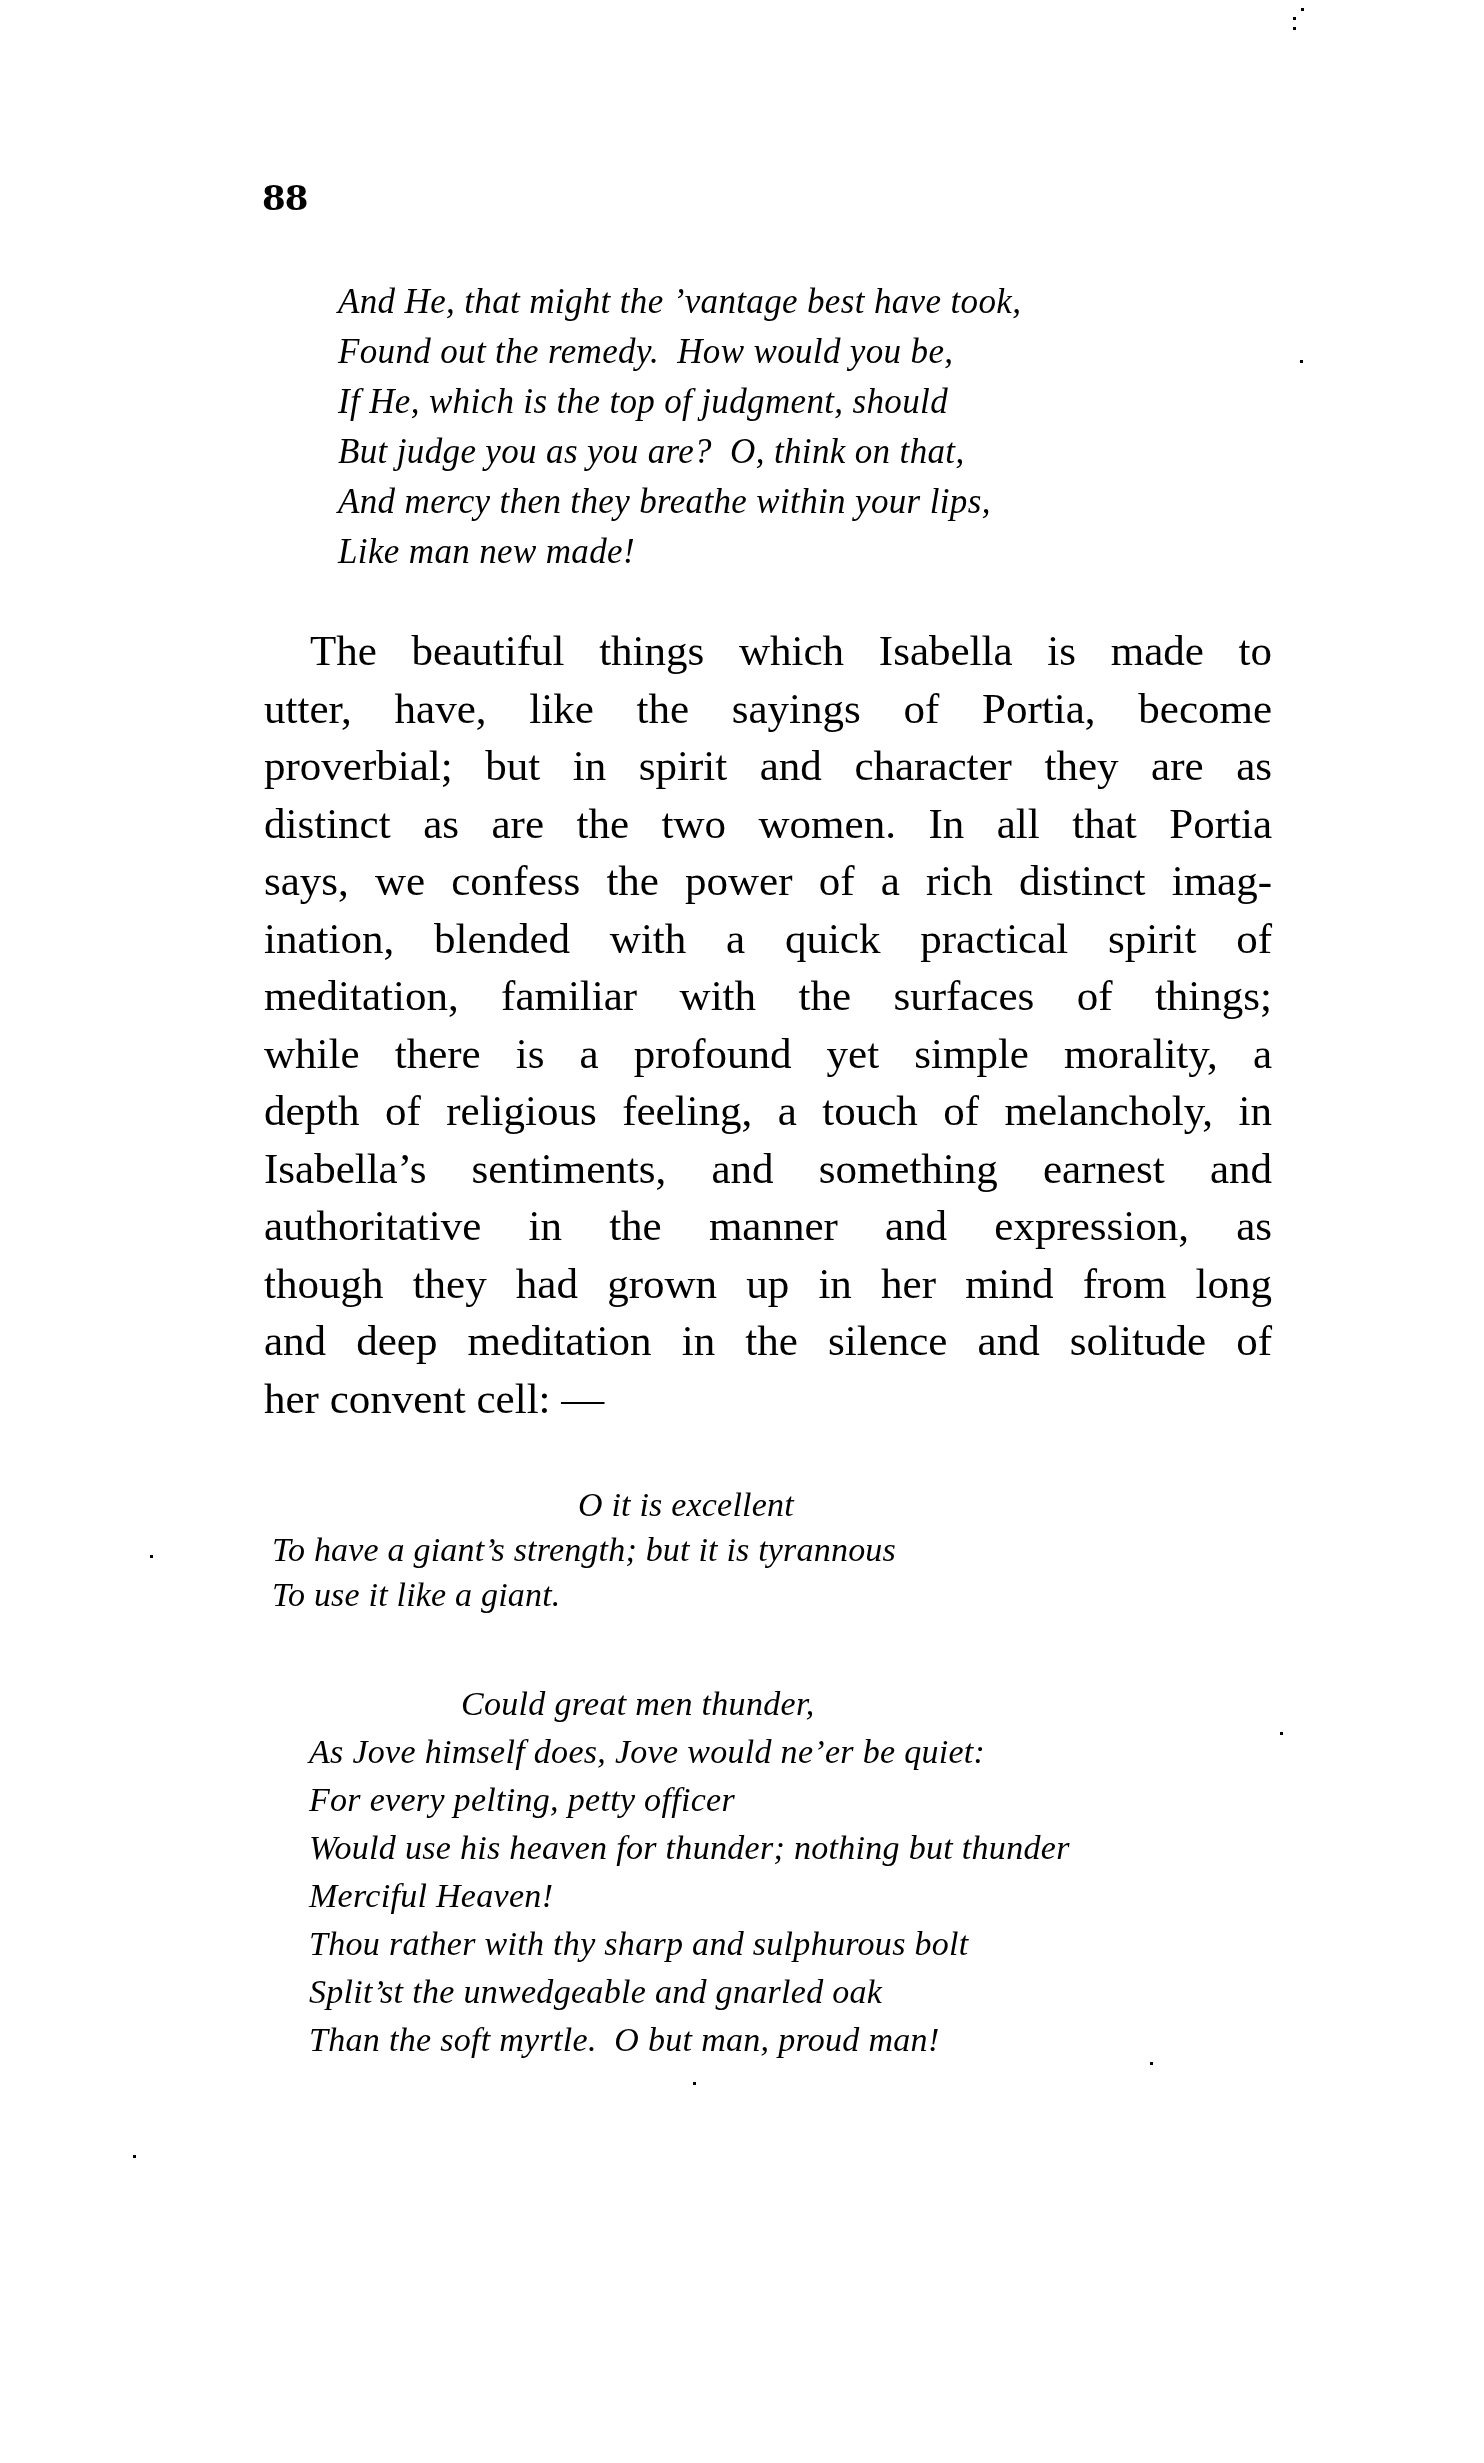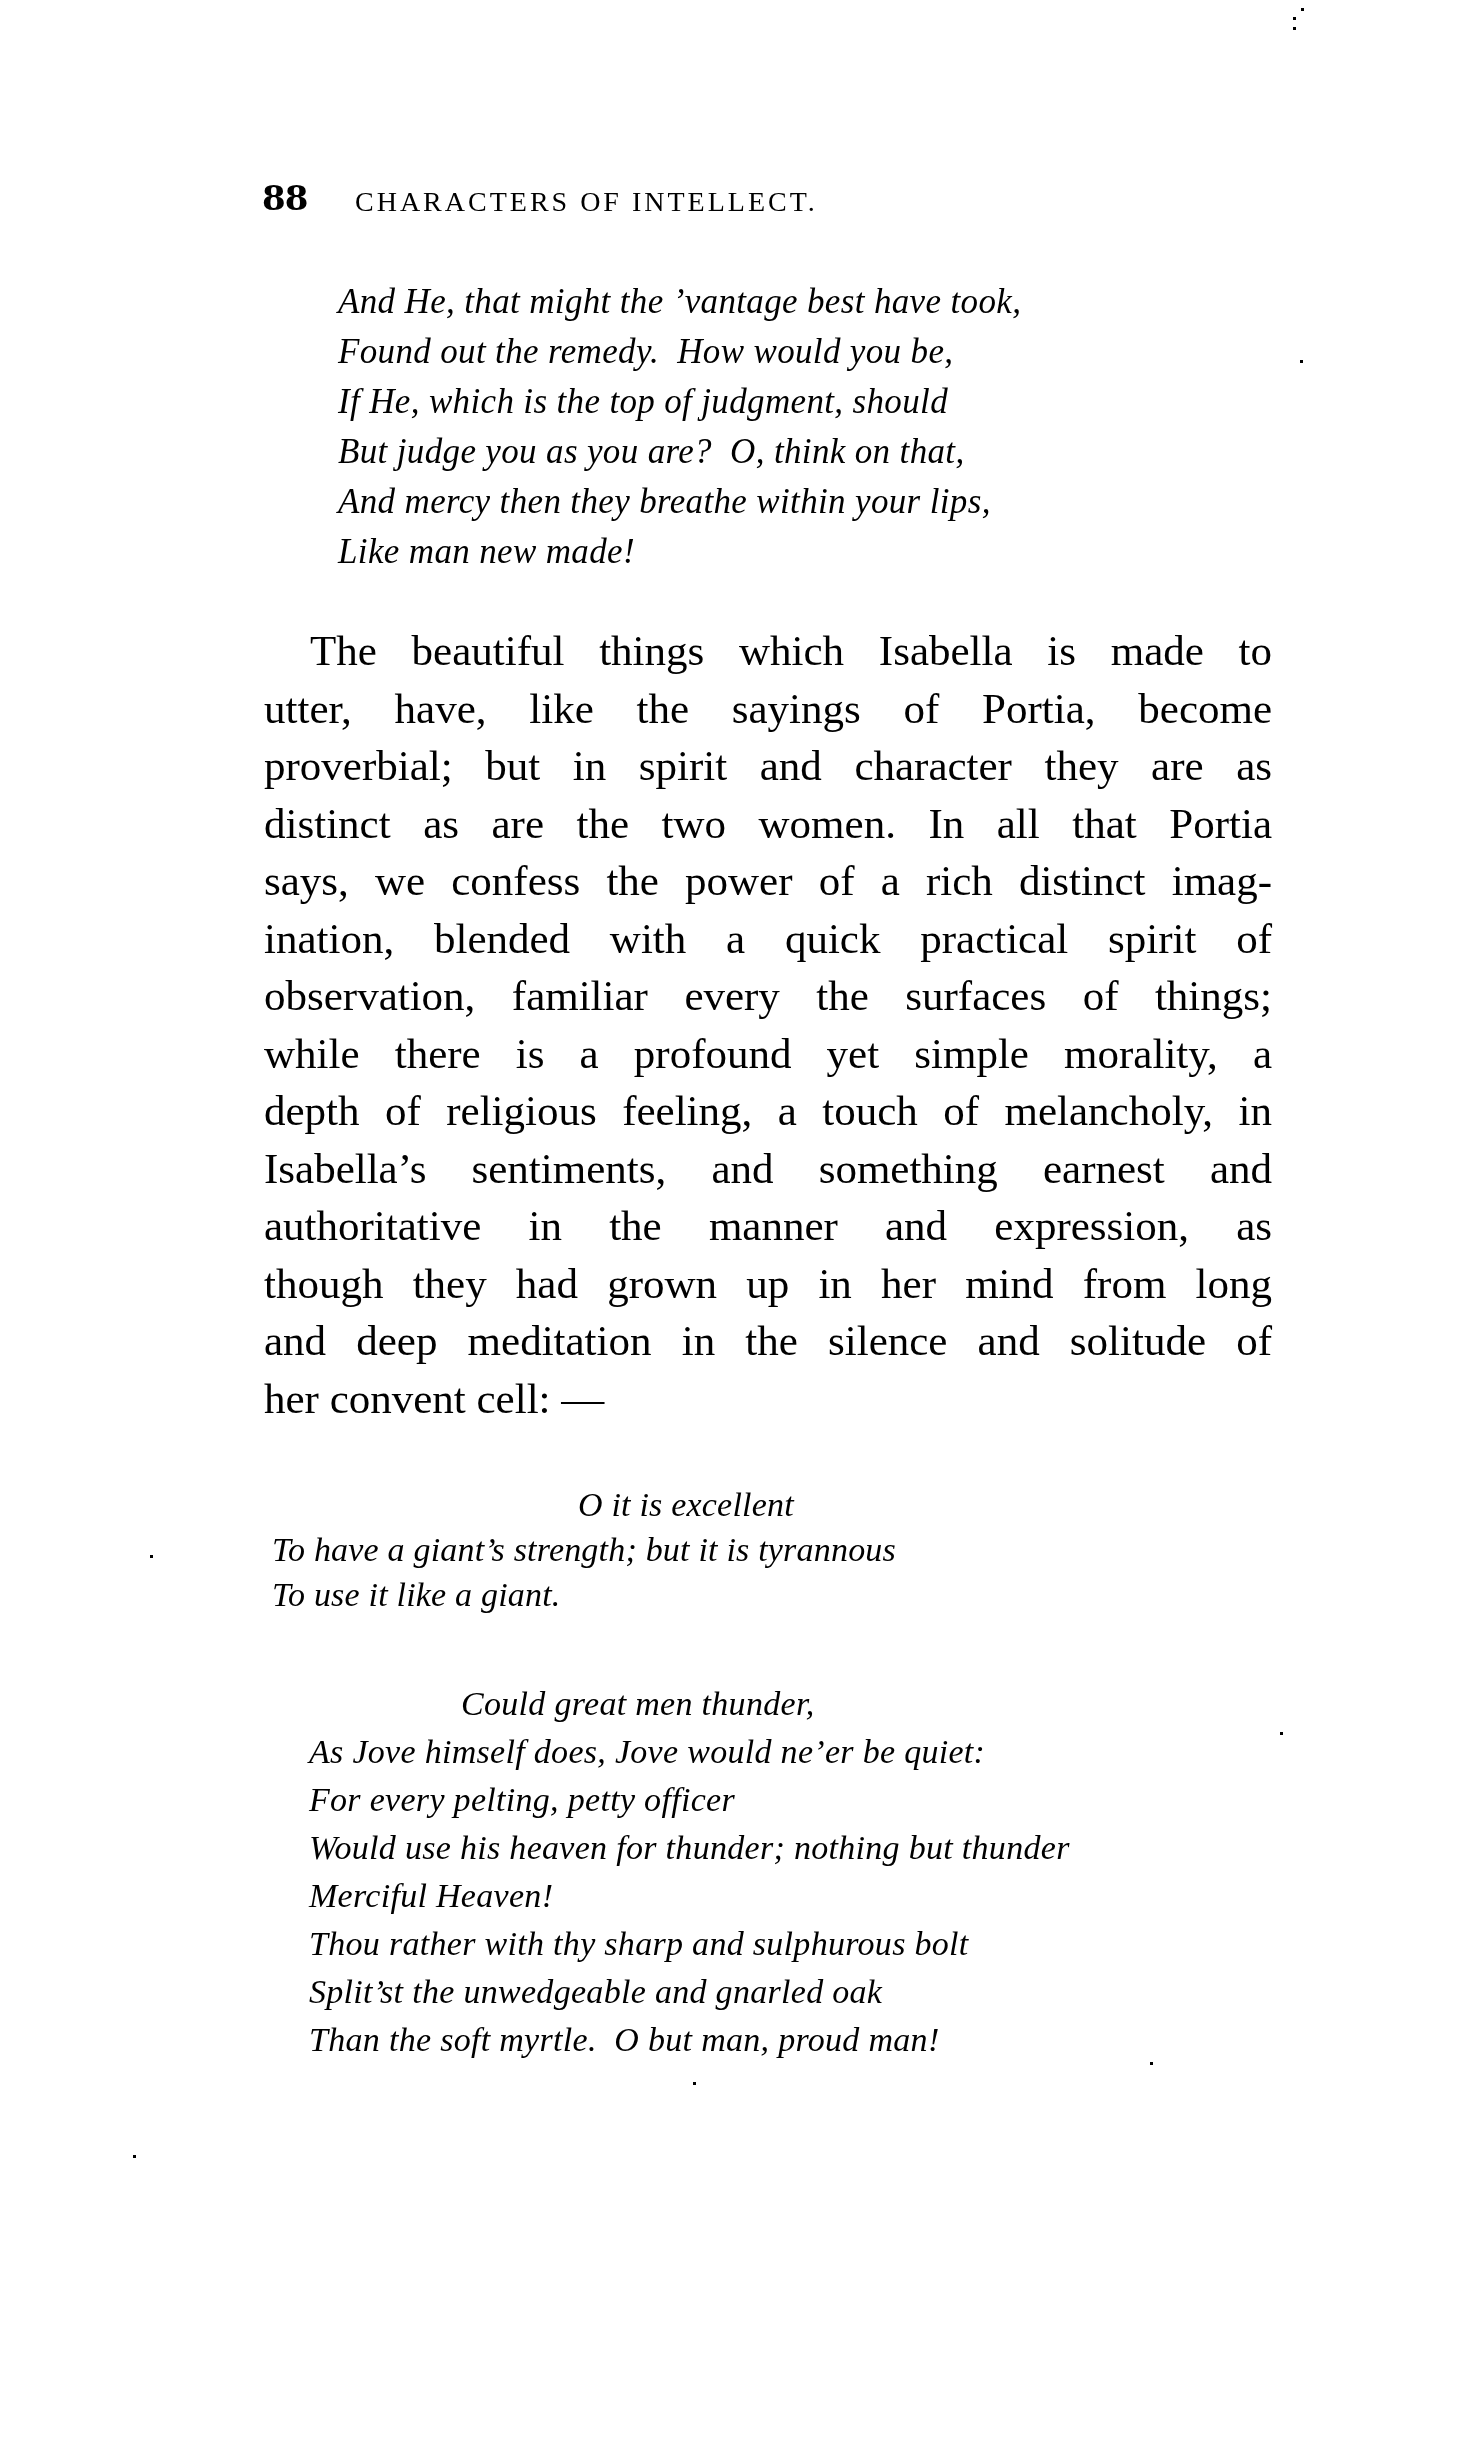--- a/index.html
+++ b/index.html
@@ -105,39 +105,38 @@
       height: 3px;
       background: #000;
     }
   </style>
 </head>
 <body>
 
 <div class="page">
 
   <div class="page-number">88</div>
-  <div class="running-head">CHARACTERS OF INTELLECT.</div>
 
   <div class="verse verse-1">
     <span class="line" style="top:0px">And He, that might the ’vantage best have took,</span>
     <span class="line" style="top:50px">Found out the remedy.  How would you be,</span>
     <span class="line" style="top:100px">If He, which is the top of judgment, should</span>
     <span class="line" style="top:150px">But judge you as you are?  O, think on that,</span>
     <span class="line" style="top:200px">And mercy then they breathe within your lips,</span>
     <span class="line" style="top:250px">Like man new made!</span>
   </div>
 
   <div class="paragraph">
     <span class="pline first" style="top:0px">The beautiful things which Isabella is made to</span>
     <span class="pline" style="top:57.5px">utter, have, like the sayings of Portia, become</span>
     <span class="pline" style="top:115px">proverbial; but in spirit and character they are as</span>
     <span class="pline" style="top:172.5px">distinct as are the two women.  In all that Portia</span>
     <span class="pline" style="top:230px">says, we confess the power of a rich distinct imag-</span>
     <span class="pline" style="top:287.5px">ination, blended with a quick practical spirit of</span>
-    <span class="pline" style="top:345px">observation, familiar every the surfaces of things;</span>
+    <span class="pline" style="top:345px">meditation, familiar with the surfaces of things;</span>
     <span class="pline" style="top:402.5px">while there is a profound yet simple morality, a</span>
     <span class="pline" style="top:460px">depth of religious feeling, a touch of melancholy, in</span>
     <span class="pline" style="top:517.5px">Isabella’s sentiments, and something earnest and</span>
     <span class="pline" style="top:575px">authoritative in the manner and expression, as</span>
     <span class="pline" style="top:632.5px">though they had grown up in her mind from long</span>
     <span class="pline" style="top:690px">and deep meditation in the silence and solitude of</span>
     <span class="pline last" style="top:747.5px">her convent cell: —</span>
   </div>
 
   <div class="verse verse-2">

